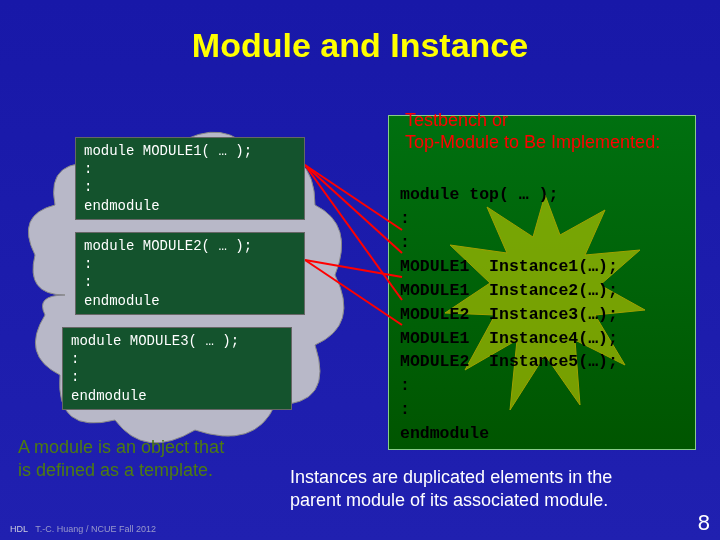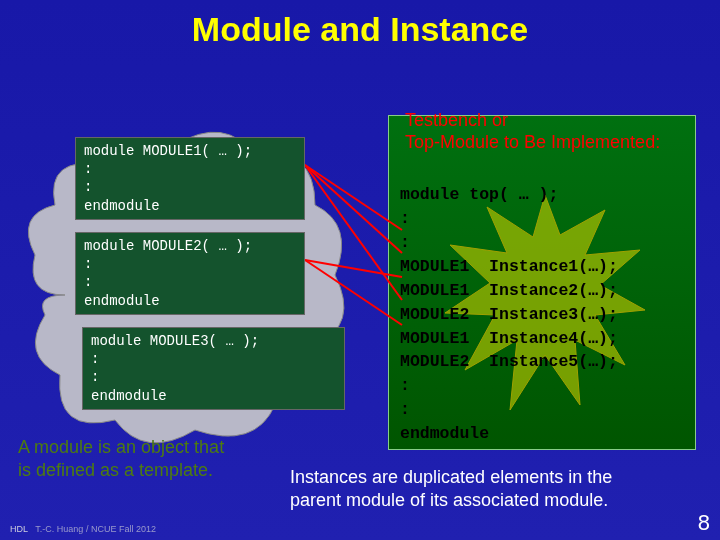--- a/index.html
+++ b/index.html
@@ -10,21 +10,21 @@
     background: linear-gradient(180deg, #1818a8 0%, #2020b0 100%);
     font-family: Arial, sans-serif;
     position: relative;
     overflow: hidden;
   }
   .title {
     text-align: center;
     color: #ffff00;
     font-size: 34px;
     font-weight: bold;
-    padding-top: 10px;
+    padding-top: 26px;
   }
   .subtitle {
     position: absolute;
     top: 70px;
     left: 405px;
     color: #ff0000;
     font-size: 18px;
     font-weight: normal;
     line-height: 1.2;
     z-index: 5;
@@ -45,21 +45,21 @@
     color: #fff;
     font-family: "Courier New", monospace;
     font-size: 14px;
     padding: 4px 8px;
     line-height: 1.3;
     z-index: 3;
     white-space: pre;
   }
   .mb1 { left: 75px; top: 137px; width: 230px; }
   .mb2 { left: 75px; top: 232px; width: 230px; padding-left: 8px; }
-  .mb3 { left: 82px; top: 327px; width: 263px; }
+  .mb3 { left: 62px; top: 327px; width: 230px; }
   .top-box {
     position: absolute;
     left: 388px;
     top: 115px;
     width: 308px;
     height: 335px;
     background: #006000;
     background: linear-gradient(180deg, #007010 0%, #005500 100%);
     border: 1px solid #88cc88;
     z-index: 2;

